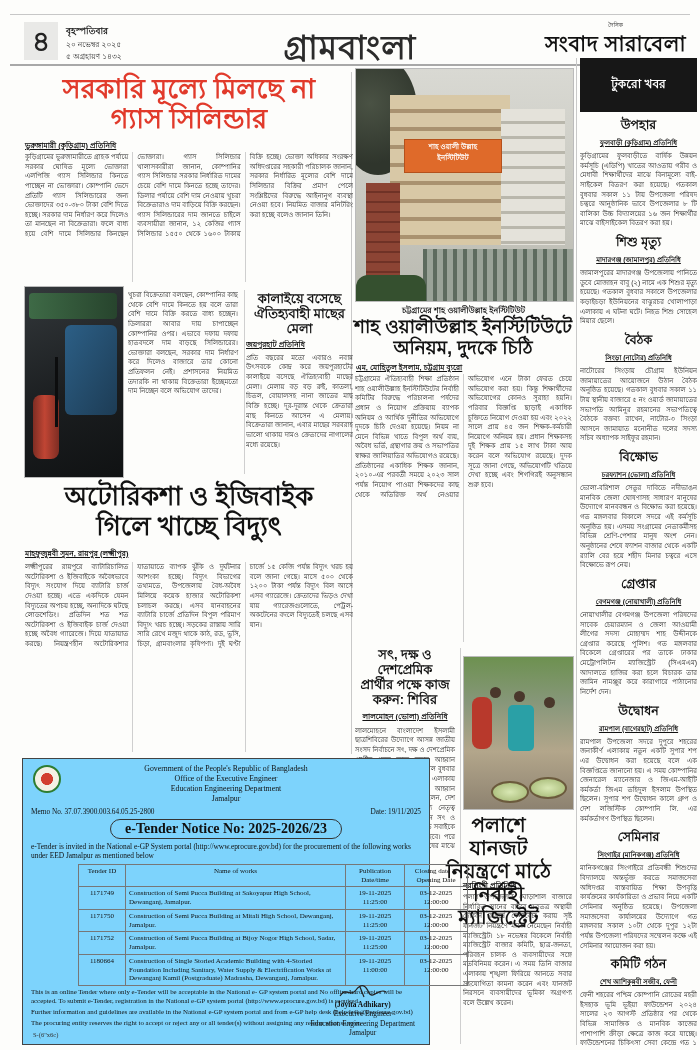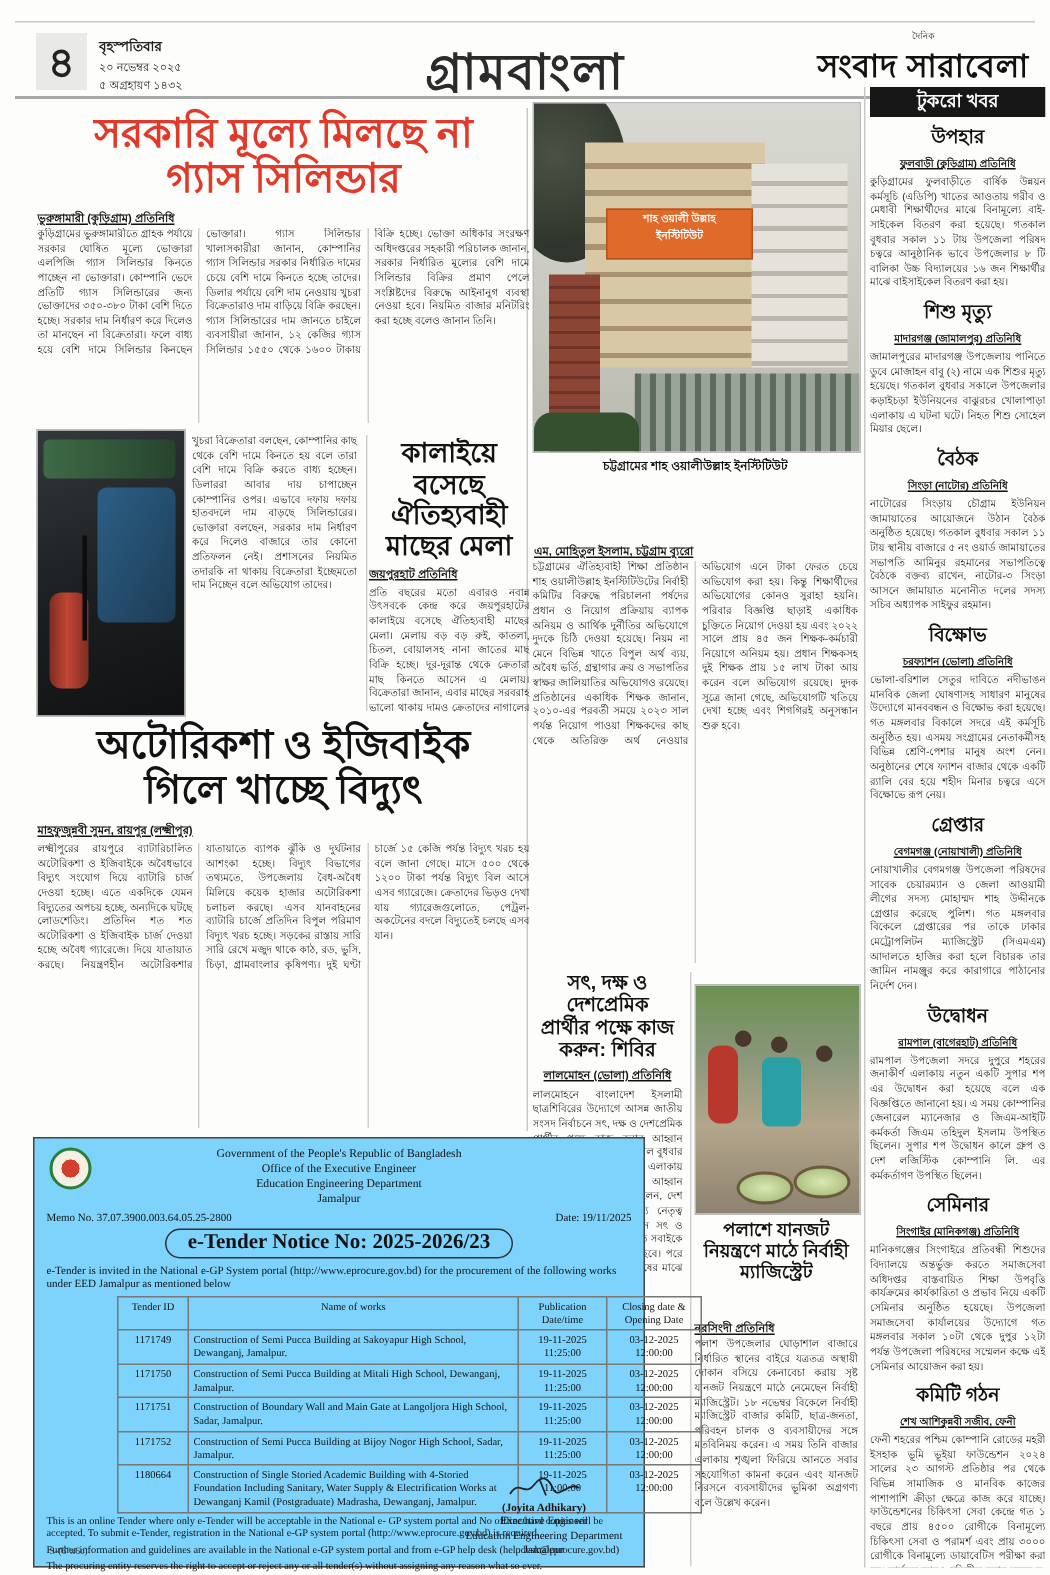--- a/index.html
+++ b/index.html
@@ -57,21 +57,21 @@
   .mphoto .scarf{position:absolute;left:8px;top:40px;width:20px;height:52px;border-radius:8px;
                background:#b8392c;}
   .mphoto .b1,.mphoto .b2{position:absolute;bottom:10px;width:34px;height:18px;border-radius:50%;
                background:radial-gradient(#d9e8b4,#9fb36e);border:2px solid #6b5a3c;}
   .mphoto .b1{right:6px;} .mphoto .b2{right:44px;bottom:6px;}
   .mphoto .h1,.mphoto .h2,.mphoto .h3{position:absolute;width:11px;height:11px;border-radius:50%;background:#49372b;}
   .mphoto .h1{left:50px;top:34px;} .mphoto .h2{left:80px;top:40px;} .mphoto .h3{left:26px;top:30px;}
   
   .sidebar{position:absolute;left:580px;top:58px;width:117px;height:987px;overflow:hidden;}
   .sb-head{background:#171717;color:#fff;text-align:center;font-size:12px;font-weight:bold;
-           padding:0 0;margin-bottom:4px;}
+           padding:17px 0;margin-bottom:4px;}
   .sb-item{margin-bottom:5px;}
   .sb-title{font-size:12.5px;font-weight:bold;text-align:center;color:#111;margin:2px 0 1px;}
   .sb-by{display:block;text-align:center;font-size:6.8px;margin-bottom:2px;}
   
   .tender{position:absolute;left:22px;top:758px;width:406px;height:285px;border:1.5px solid #444;
           background:#7dd3fc;font-family:"Liberation Serif",serif;color:#111;}
   .t-in{position:relative;padding:5px 8px 4px;}
   .t-logo{position:absolute;left:10px;top:6px;width:24px;height:24px;border-radius:50%;
           border:2px solid #2e7d32;background:radial-gradient(circle,#d23f2f 0 35%,#f4f1e4 36%);}
   .t-gov{text-align:center;font-size:7.8px;line-height:1.3;}
@@ -121,21 +121,21 @@
 
   <div class="photo photo1" style="left:24px;top:286px;width:98px;height:190px;">
     <div class="hood"></div>
     <div class="body"></div>
     <div class="cyl"></div>
     <div class="wire"></div>
   </div>
   <div class="abs tiny" style="left:128px;top:290px;width:110px;height:184px;overflow:hidden;border-right:1px solid #cfcfcf;padding-right:6px;">খুচরা বিক্রেতারা বলছেন, কোম্পানির কাছ থেকে বেশি দামে কিনতে হয় বলে তারা বেশি দামে বিক্রি করতে বাধ্য হচ্ছেন। ডিলাররা আবার দায় চাপাচ্ছেন কোম্পানির ওপর। এভাবে দফায় দফায় হাতবদলে দাম বাড়ছে সিলিন্ডারের। ভোক্তারা বলছেন, সরকার দাম নির্ধারণ করে দিলেও বাজারে তার কোনো প্রতিফলন নেই। প্রশাসনের নিয়মিত তদারকি না থাকায় বিক্রেতারা ইচ্ছেমতো দাম নিচ্ছেন বলে অভিযোগ তাদের।</div>
 
   <div class="abs" style="left:246px;top:292px;width:107px;height:184px;overflow:hidden;">
-    <div class="h-blk" style="position:static;font-size:18px;">কালাইয়ে বসেছে ঐতিহ্যবাহী মাছের মেলা</div>
+    <div class="h-blk" style="position:static;font-size:13px;">কালাইয়ে বসেছে ঐতিহ্যবাহী মাছের মেলা</div>
     <div class="byline" style="margin:2px 0;">জয়পুরহাট প্রতিনিধি</div>
     <div class="tiny">প্রতি বছরের মতো এবারও নবান্ন উৎসবকে কেন্দ্র করে জয়পুরহাটের কালাইয়ে বসেছে ঐতিহ্যবাহী মাছের মেলা। মেলায় বড় বড় রুই, কাতলা, চিতল, বোয়ালসহ নানা জাতের মাছ বিক্রি হচ্ছে। দূর-দূরান্ত থেকে ক্রেতারা মাছ কিনতে আসেন এ মেলায়। বিক্রেতারা জানান, এবার মাছের সরবরাহ ভালো থাকায় দামও ক্রেতাদের নাগালের মধ্যে রয়েছে।</div>
   </div>
 
   <div class="h-blk" style="left:25px;top:482px;width:328px;font-size:26px;">
     <span>অটোরিকশা ও ইজিবাইক</span><br>
     <span>গিলে খাচ্ছে বিদ্যুৎ</span>
   </div>
   <div class="abs byline" style="left:25px;top:548px;">মাহফুজুন্নবী সুমন, রায়পুর (লক্ষ্মীপুর)</div>
   <div class="abs tiny cols3" style="left:25px;top:562px;width:328px;height:190px;overflow:hidden;">লক্ষ্মীপুরের রায়পুরে ব্যাটারিচালিত অটোরিকশা ও ইজিবাইকে অবৈধভাবে বিদ্যুৎ সংযোগ দিয়ে ব্যাটারি চার্জ দেওয়া হচ্ছে। এতে একদিকে যেমন বিদ্যুতের অপচয় হচ্ছে, অন্যদিকে ঘটছে লোডশেডিং। প্রতিদিন শত শত অটোরিকশা ও ইজিবাইক চার্জ দেওয়া হচ্ছে অবৈধ গ্যারেজে। দিয়ে যাতায়াত করছে। নিয়ন্ত্রণহীন অটোরিকশার যাতায়াতে ব্যাপক ঝুঁকি ও দুর্ঘটনার আশংকা হচ্ছে। বিদ্যুৎ বিভাগের তথ্যমতে, উপজেলায় বৈধ-অবৈধ মিলিয়ে কয়েক হাজার অটোরিকশা চলাচল করছে। এসব যানবাহনের ব্যাটারি চার্জে প্রতিদিন বিপুল পরিমাণ বিদ্যুৎ খরচ হচ্ছে। সড়কের রাস্তায় সারি সারি রেখে মজুদ থাকে কাঠ, রড, ভুসি, চিড়া, গ্রামবাংলার কৃষিপণ্য। দুই ঘণ্টা চার্জে ১৫ কেজি পর্যন্ত বিদ্যুৎ খরচ হয় বলে জানা গেছে। মাসে ৫০০ থেকে ১২০০ টাকা পর্যন্ত বিদ্যুৎ বিল আসে এসব গ্যারেজে। ক্রেতাদের ভিড়ও দেখা যায় গ্যারেজগুলোতে, পেট্রল-অকটেনের বদলে বিদ্যুতেই চলছে এসব যান।</div>
@@ -146,20 +146,24 @@
     <div class="bldg2"></div>
     <div class="brick"></div>
     <div class="sign">
       <span>শাহ ওয়ালী উল্লাহ</span><br>
       <span>ইনস্টিটিউট</span>
     </div>
     <div class="gate"></div>
     <div class="bush"></div>
   </div>
   <div class="abs caption" style="left:355px;top:304px;width:217px;">চট্টগ্রামের শাহ ওয়ালীউল্লাহ ইনস্টিটিউট</div>
+  <div class="h-blk" style="left:352px;top:316px;width:222px;font-size:18.5px;">
+    <span>শাহ ওয়ালীউল্লাহ ইনস্টিটিউটে</span><br>
+    <span>অনিয়ম, দুদকে চিঠি</span>
+  </div>
   <div class="abs byline" style="left:356px;top:362px;">এম, মোহিতুল ইসলাম, চট্টগ্রাম ব্যুরো</div>
   <div class="abs tiny cols2" style="left:355px;top:374px;width:217px;height:268px;overflow:hidden;">চট্টগ্রামের ঐতিহ্যবাহী শিক্ষা প্রতিষ্ঠান শাহ ওয়ালীউল্লাহ ইনস্টিটিউটের নির্বাহী কমিটির বিরুদ্ধে পরিচালনা পর্ষদের প্রধান ও নিয়োগ প্রক্রিয়ায় ব্যাপক অনিয়ম ও আর্থিক দুর্নীতির অভিযোগে দুদকে চিঠি দেওয়া হয়েছে। নিয়ম না মেনে বিভিন্ন খাতে বিপুল অর্থ ব্যয়, অবৈধ ভর্তি, গ্রন্থাগার ক্রয় ও সভাপতির স্বাক্ষর জালিয়াতির অভিযোগও রয়েছে। প্রতিষ্ঠানের একাধিক শিক্ষক জানান, ২০১০-এর পরবর্তী সময়ে ২০২৩ সাল পর্যন্ত নিয়োগ পাওয়া শিক্ষকদের কাছ থেকে অতিরিক্ত অর্থ নেওয়ার অভিযোগ এনে টাকা ফেরত চেয়ে অভিযোগ করা হয়। কিন্তু শিক্ষার্থীদের অভিযোগের কোনও সুরাহা হয়নি। পরিবার বিজ্ঞপ্তি ছাড়াই একাধিক চুক্তিতে নিয়োগ দেওয়া হয় এবং ২০২২ সালে প্রায় ৪৫ জন শিক্ষক-কর্মচারী নিয়োগে অনিয়ম হয়। প্রধান শিক্ষকসহ দুই শিক্ষক প্রায় ১৫ লাখ টাকা আয় করেন বলে অভিযোগ রয়েছে। দুদক সূত্রে জানা গেছে, অভিযোগটি খতিয়ে দেখা হচ্ছে এবং শিগগিরই অনুসন্ধান শুরু হবে।</div>
 
   <div class="abs" style="left:355px;top:648px;width:100px;height:396px;overflow:hidden;border-right:1px solid #cfcfcf;padding-right:5px;">
     <div class="h-blk" style="position:static;font-size:13px;">
       <span>সৎ, দক্ষ ও দেশপ্রেমিক</span><br>
       <span>প্রার্থীর পক্ষে কাজ</span><br>
       <span>করুন: শিবির</span>
     </div>
     <div class="byline" style="display:block;text-align:center;margin:3px 0;">লালমোহন (ভোলা) প্রতিনিধি</div>
@@ -168,21 +172,21 @@
 
   <div class="photo mphoto" style="left:463px;top:656px;width:109px;height:152px;">
     <div class="scarf"></div>
     <div class="shirt"></div>
     <div class="h1"></div>
     <div class="h2"></div>
     <div class="h3"></div>
     <div class="b1"></div>
     <div class="b2"></div>
   </div>
-  <div class="h-blk" style="left:463px;top:814px;width:109px;font-size:12px;">
+  <div class="h-blk" style="left:444px;top:814px;width:109px;font-size:20px;">
     <span>পলাশে যানজট</span><br>
     <span>নিয়ন্ত্রণে মাঠে নির্বাহী</span><br>
     <span>ম্যাজিস্ট্রেট</span>
   </div>
   <div class="abs byline" style="left:463px;top:880px;">নরসিংদী প্রতিনিধি</div>
   <div class="abs tiny" style="left:463px;top:892px;width:109px;height:152px;overflow:hidden;">পলাশ উপজেলার ঘোড়াশাল বাজারে নির্ধারিত স্থানের বাইরে যত্রতত্র অস্থায়ী দোকান বসিয়ে কেনাবেচা করায় সৃষ্ট যানজট নিয়ন্ত্রণে মাঠে নেমেছেন নির্বাহী ম্যাজিস্ট্রেট। ১৮ নভেম্বর বিকেলে নির্বাহী ম্যাজিস্ট্রেট বাজার কমিটি, ছাত্র-জনতা, পরিবহন চালক ও ব্যবসায়ীদের সঙ্গে মতবিনিময় করেন। এ সময় তিনি বাজার এলাকায় শৃঙ্খলা ফিরিয়ে আনতে সবার সহযোগিতা কামনা করেন এবং যানজট নিরসনে ব্যবসায়ীদের ভূমিকা অগ্রগণ্য বলে উল্লেখ করেন।</div>
 
   <div class="sidebar">
     <div class="sb-head">টুকরো খবর</div>
     <div>
@@ -264,32 +268,20 @@
               <span>11:25:00</span>
             </td>
             <td class="cdate">
               <span>03-12-2025</span><br>
               <span>12:00:00</span>
             </td>
           </tr>
             <tr>
             <td class="cid">1171750</td>
             <td>Construction of Semi Pucca Building at Mitali High School, Dewanganj, Jamalpur.</td>
-            <td class="cdate">
-              <span>19-11-2025</span><br>
-              <span>11:25:00</span>
-            </td>
-            <td class="cdate">
-              <span>03-12-2025</span><br>
-              <span>12:00:00</span>
-            </td>
-          </tr>
-            <tr>
-            <td class="cid">1171751</td>
-            <td>Construction of Boundary Wall and Main Gate at Langoljora High School, Sadar, Jamalpur.</td>
             <td class="cdate">
               <span>19-11-2025</span><br>
               <span>11:25:00</span>
             </td>
             <td class="cdate">
               <span>03-12-2025</span><br>
               <span>12:00:00</span>
             </td>
           </tr>
             <tr>

